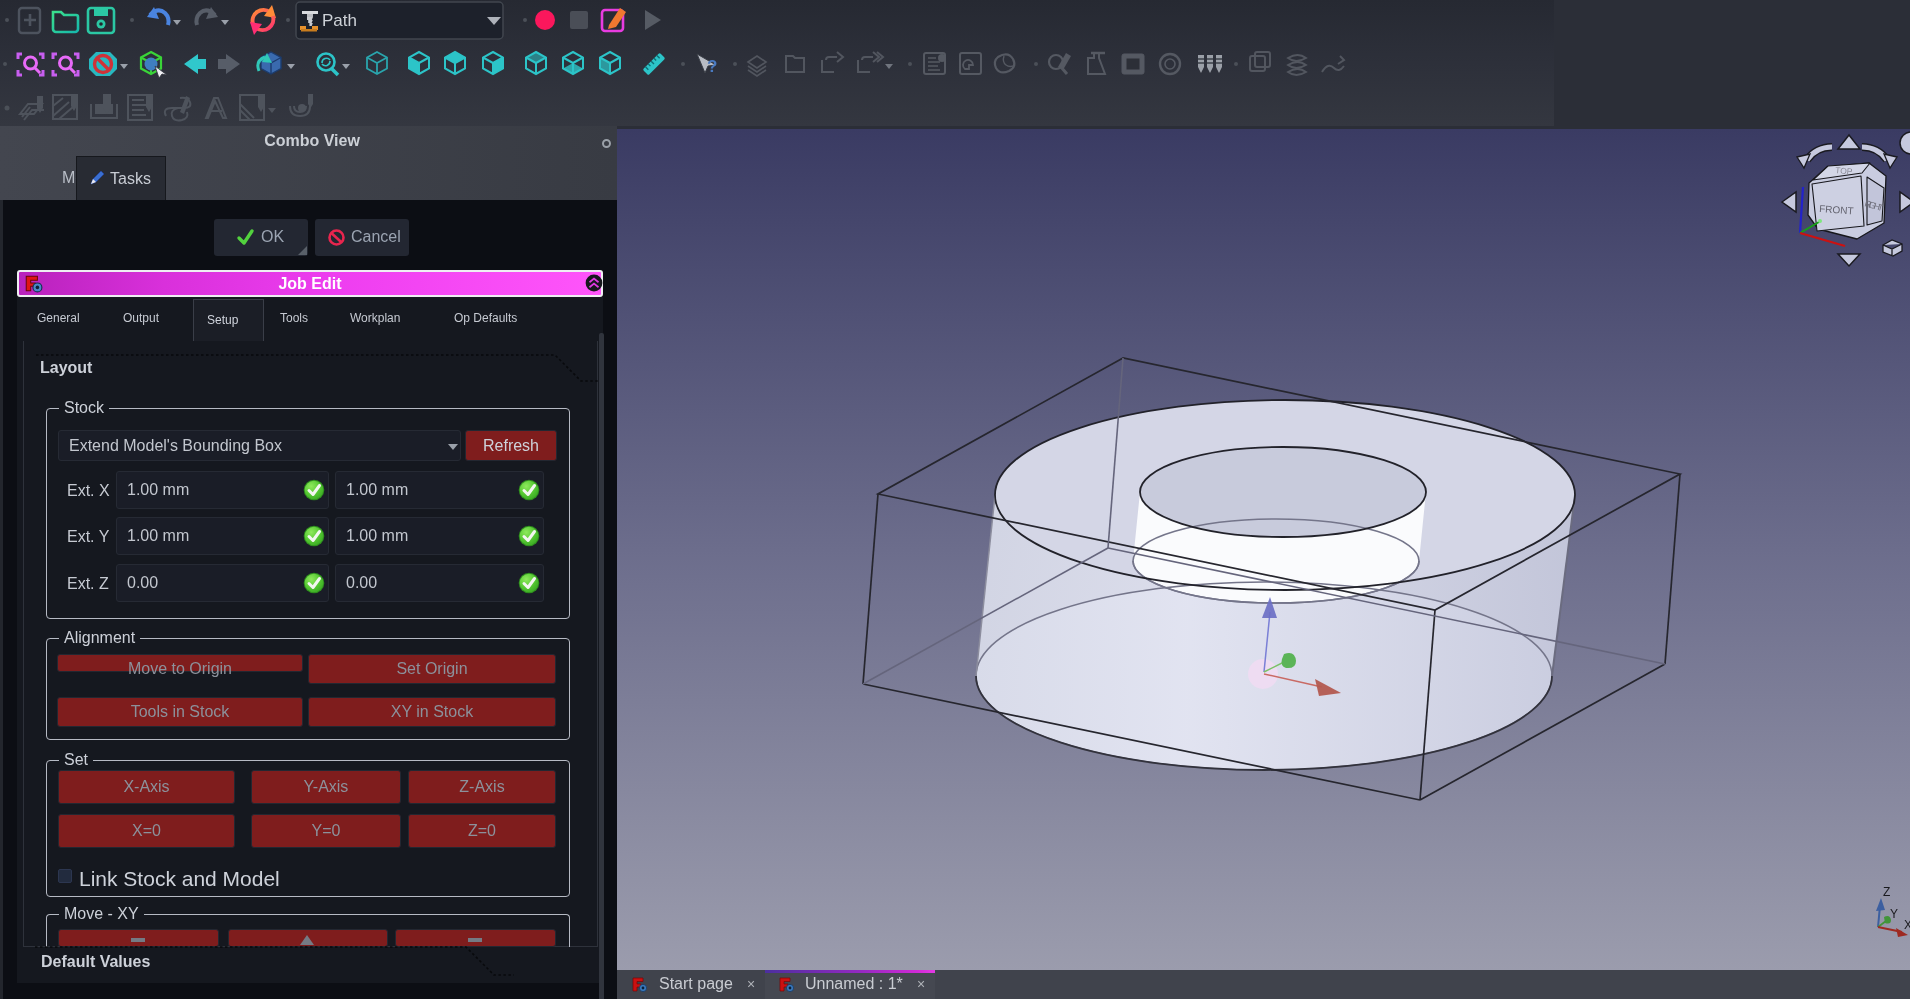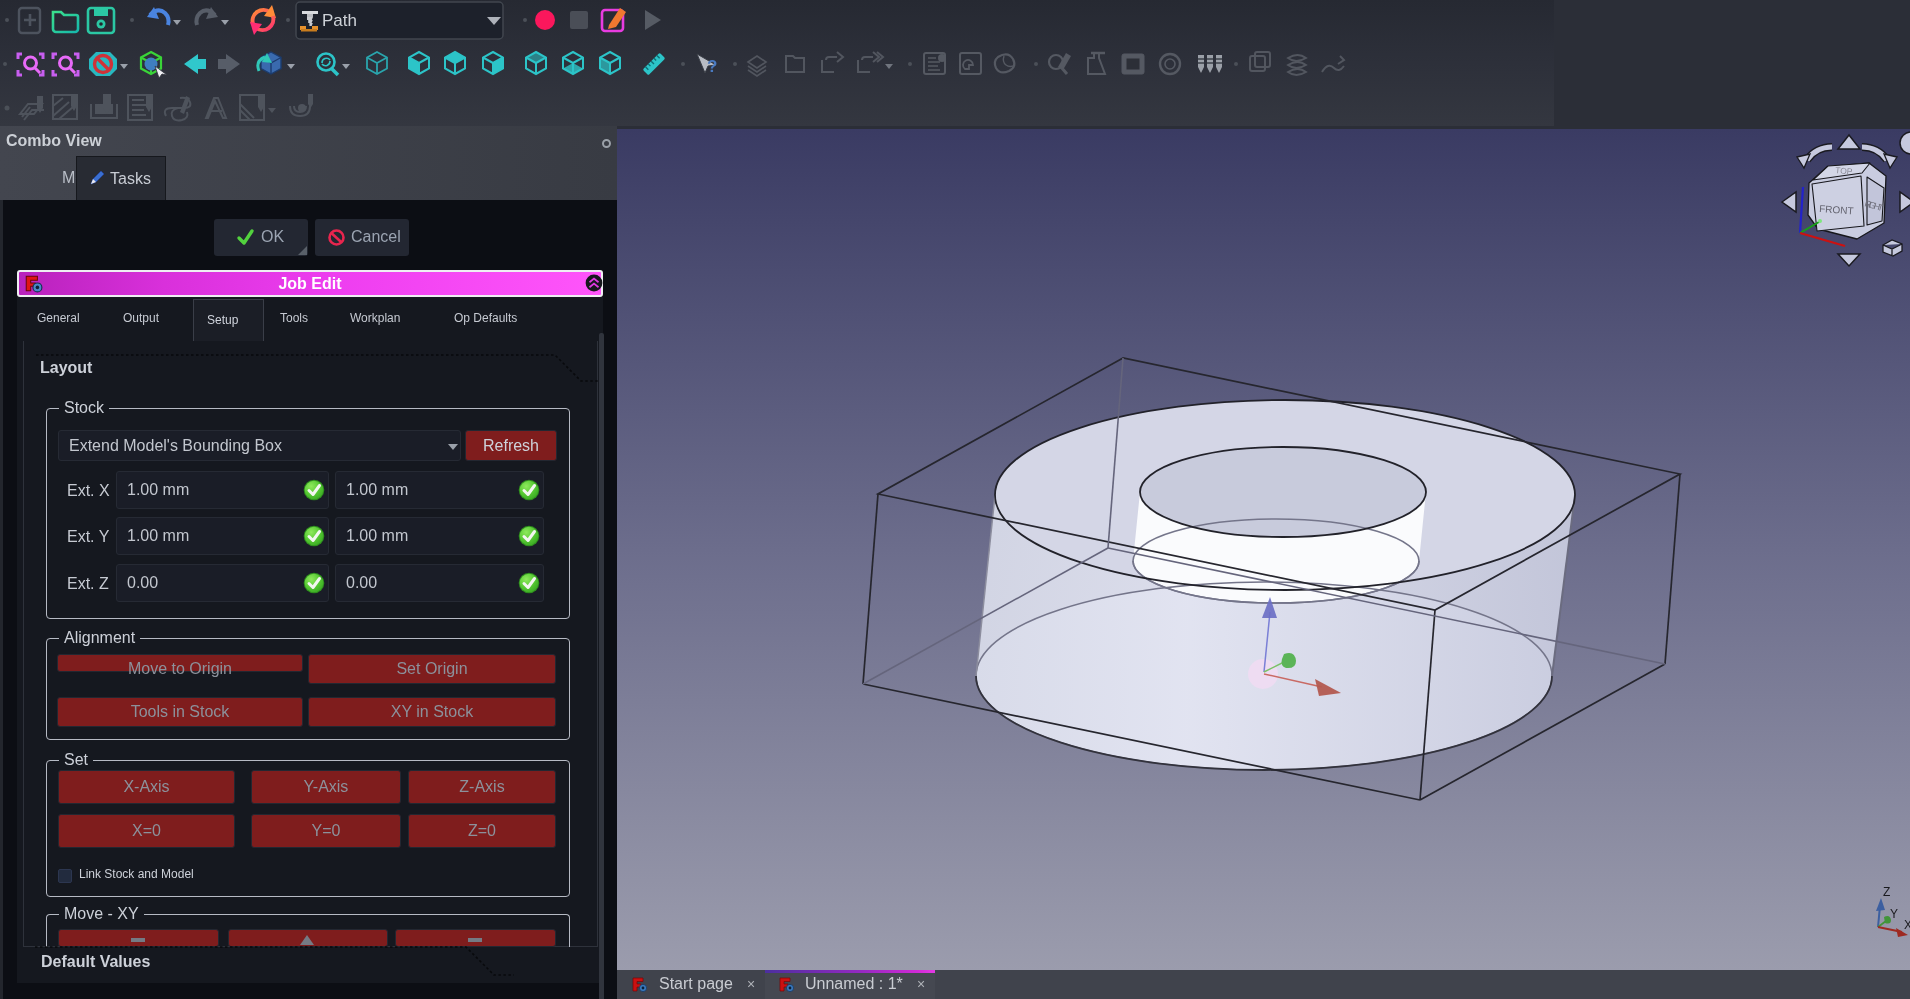--- a/index.html
+++ b/index.html
@@ -3,21 +3,21 @@
 <meta charset="utf-8">
 <style>
 html,body{margin:0;padding:0;width:1910px;height:999px;overflow:hidden;background:#2b2e37;
 font-family:"Liberation Sans",sans-serif;}
 *{box-sizing:border-box;}
 .abs{position:absolute;}
 #stage{position:relative;width:1910px;height:999px;}
 #toolbar{left:0;top:0;width:1554px;height:126px;background:linear-gradient(180deg,#262932 0%,#2d303a 50%,#343740 100%);}
 #panel{left:0;top:126px;width:617px;height:873px;background:#0c0e14;}
 #phead{left:0;top:0;width:617px;height:30px;background:linear-gradient(90deg,#43464f,#383b43);}
-#ptitle{left:6px;top:6px;width:600px;text-align:left;font-weight:bold;font-size:16px;color:#ccd0d6;}
+#ptitle{left:12px;top:6px;width:600px;text-align:center;font-weight:bold;font-size:16px;color:#ccd0d6;}
 #pfloat{left:602px;top:13px;width:9px;height:9px;border:2px solid #9aa0a8;border-radius:50%;}
 #ptabs{left:0;top:30px;width:617px;height:44px;background:linear-gradient(90deg,#43464f,#383b43);}
 .ptab{font-size:16px;color:#b9bec7;}
 #tabmodel{left:14px;top:13px;margin-left:48px;}
 #tabtasks{left:76px;top:0px;width:90px;height:44px;background:#282b33;border:1px solid #16181d;border-bottom:none;color:#c8ccd4;}
 #pcontent{left:0;top:74px;width:617px;height:799px;background:#0c0e14;border-left:3px solid #23262d;padding-left:21px;}
 .btn{background:#232732;border-radius:3px;color:#9ba4b2;font-size:16px;}
 #jobbar{left:14px;top:70px;width:586px;height:27px;background:linear-gradient(90deg,#b822bc 0%,#d930db 25%,#ee3ef0 55%,#ff55fa 100%);border:2px solid #eeeef2;border-radius:3px;}
 #jobtitle{left:0;top:3px;width:582px;text-align:center;color:#ffffff;font-weight:bold;font-size:16px;}
 #jobbox{left:14px;top:97px;width:586px;height:686px;background:#15181f;}
@@ -476,21 +476,21 @@
         <div class="grp" style="left:29px;top:463px;width:524px;height:137px">
             <span class="grplbl" style="left:12px">Set</span>
           </div>
         <div class="gbtn" style="left:41px;top:473px;width:177px;height:34px;line-height:32px">X-Axis</div>
         <div class="gbtn" style="left:234px;top:473px;width:150px;height:34px;line-height:32px">Y-Axis</div>
         <div class="gbtn" style="left:391px;top:473px;width:148px;height:34px;line-height:32px">Z-Axis</div>
         <div class="gbtn" style="left:41px;top:517px;width:177px;height:34px;line-height:32px">X=0</div>
         <div class="gbtn" style="left:234px;top:517px;width:150px;height:34px;line-height:32px">Y=0</div>
         <div class="gbtn" style="left:391px;top:517px;width:148px;height:34px;line-height:32px">Z=0</div>
         <div class="abs" style="left:41px;top:572px;width:14px;height:14px;background:#222b3e;border:1px solid #2c3650;border-radius:2px"></div>
-        <div class="abs" style="left:62px;top:570px;font-size:12px;color:#ced2da">Link Stock and Model</div>
+        <div class="abs" style="left:62px;top:570px;font-size:21px;color:#ced2da">Link Stock and Model</div>
 
         <div class="abs" style="left:29px;top:617px;width:524px;height:69px;border:1px solid #b6bac4;border-bottom:none;border-radius:4px 4px 0 0">
             <span class="grplbl" style="left:12px">Move - XY</span>
           </div>
         <div class="gbtn" style="left:41px;top:632px;width:161px;height:18px">
             <div class="abs" style="left:72px;top:8px;width:14px;height:4px;background:#757a84"></div>
           </div>
         <div class="gbtn" style="left:211px;top:632px;width:160px;height:18px">
             <svg class="abs" style="left:71px;top:5px" width="14" height="10" viewBox="0 0 14 10">
               <path d="M7 0 L14 10 L0 10 Z" fill="#757a84"></path>

